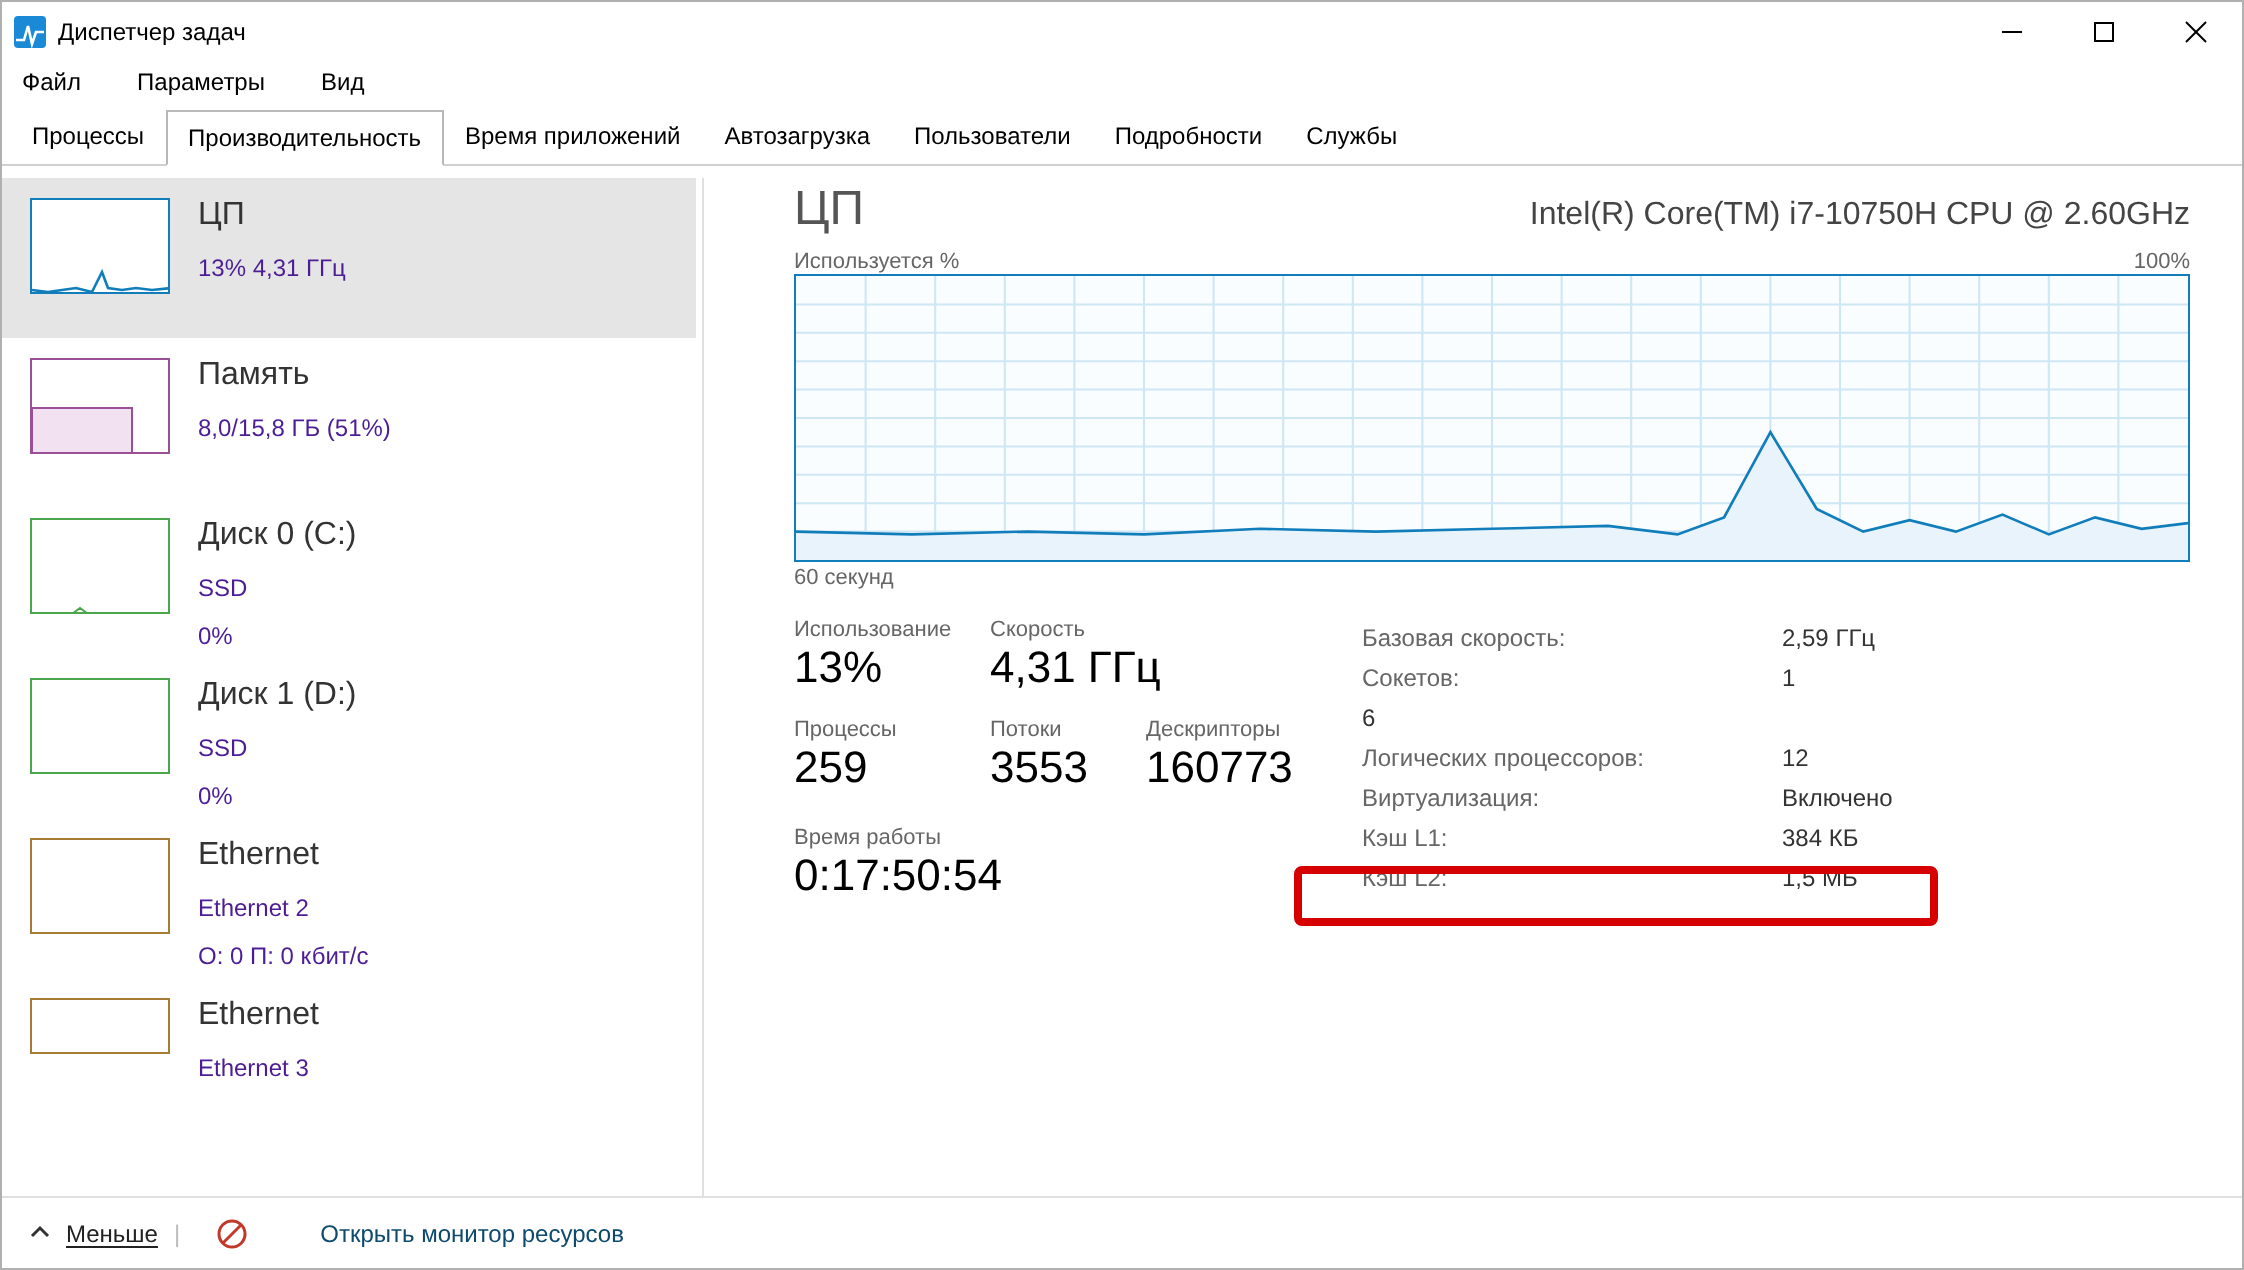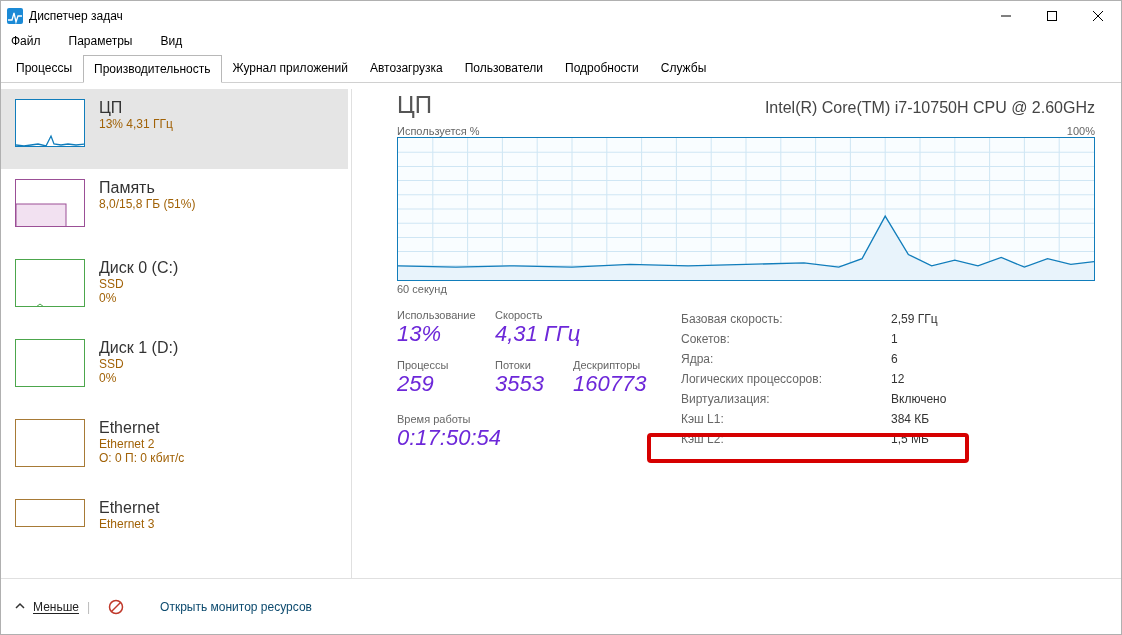--- a/index.html
+++ b/index.html
@@ -30,52 +30,52 @@
   .sidebar { width:370px; display:flex; flex-direction:row; padding-top:6px; overflow:hidden; }
   .side-items { flex:1 1 auto; }
   .side-scroll-gutter { width:20px; border-left:1px solid #e0e0e0; margin-left:3px; }
   .side-item { display:flex; align-items:flex-start; gap:14px; padding:10px 10px 10px 14px; height:80px; }
   .side-item.selected { background:#e5e5e5; }
   .side-chart { width:70px; height:48px; border:1px solid #117dbb; position:relative; overflow:hidden; background:#fff; }
   .side-chart.mem   { border-color:#9b4f96; }
   .side-chart.disk  { border-color:#4ca64c; }
   .side-chart.net   { border-color:#a77a36; }
   .side-text .t1 { font-size:16px; color:#333; }
-  .side-text .t2,.side-text .t3 { font-size:12px; color:#a16207; }
+  .side-text .t2,.side-text .t3 { font-size:12px; color:#4c1d95;margin-top:10px; }
 
   
   .main { flex:1 1 auto; padding:8px 26px 0 26px; font-size:12px; color:#333; position:relative; }
   .main-head { display:flex; align-items:baseline; justify-content:space-between; margin-bottom:6px; }
   .main-head h1 { font-size:24px; font-weight:400; margin:0; color:#555; }
   .cpu-name { font-size:16px; color:#444;text-align:right; }
   .chart-labels { display:flex; justify-content:space-between; font-size:11px; color:#666; margin-top:2px; }
   .big-chart { border:1px solid #117dbb; height:144px; position:relative; background:#f9fdff; }
   .grid line { stroke:#cfe6f4; stroke-width:1; }
   .cpu-line { fill:none; stroke:#117dbb; stroke-width:1.3; }
   .cpu-area { fill:#e8f3fb; stroke:none; }
   .time-labels { display:flex; justify-content:space-between; font-size:11px; color:#666; margin-top:2px; }
 
   .stats-row { display:flex; margin-top:14px; }
   .stats-left { width:284px; display:flex; flex-wrap:wrap; row-gap:12px; }
   .stat-block { }
   .stat-block .lbl { font-size:11px; color:#666; }
-  .stat-block .val { font-size:22px; color:#6d28d9;font-style:italic; }
+  .stat-block .val { font-size:22px; color:#000000; }
   .sb-use { width:98px; }
   .sb-proc{ width:98px; }
   .sb-thr { width:78px; }
   .sb-desc{ width:108px; }
   .sb-up  { width:260px; margin-top:4px;}
   .props { flex:1 1 auto; font-size:12px; }
   .props .prop { display:flex; padding:3px 0; color:#666; }
   .props .prop span:first-child { width:210px; }
   .props .prop span:last-child  { color:#333; }
   .highlight-box { position:absolute; border:4px solid #d60000; border-radius:4px; pointer-events:none; }
 
   
-  .footer { height:56px; display:flex; align-items:center; padding:0 14px; border-top:1px solid #e0e0e0; gap:8px; }
+  .footer { height:36px; display:flex; align-items:center; padding:0 14px; border-top:1px solid #e0e0e0; gap:8px; }
   .chev { font-size:12px; }
   .footer .lbl { font-size:12px; text-decoration:underline; text-underline-offset:2px; color:#222; }
   .resmon { color:#0c4a6e; font-size:12px;margin-left:24px; }
   .nores-icon { width:16px; height:16px; margin-left:10px; margin-right:4px; display:inline-block; }
 
 </style>
 </head>
 <body>
 
 <div class="window">
@@ -107,21 +107,21 @@
 
   <div class="menubar">
     <span>Файл</span>
     <span>Параметры</span>
     <span>Вид</span>
   </div>
 
   <div class="tabs">
     <div class="tab">Процессы</div>
     <div class="tab active">Производительность</div>
-    <div class="tab">Журнал приложений</div>
+    <div class="tab">Время приложений</div>
     <div class="tab">Автозагрузка</div>
     <div class="tab">Пользователи</div>
     <div class="tab">Подробности</div>
     <div class="tab">Службы</div>
   </div>
 
   <div class="body">
 
     <div class="sidebar">
       <div class="side-items">
@@ -281,21 +281,20 @@
         <div class="props">
           <div class="prop">
               <span>Базовая скорость:</span>
               <span>2,59 ГГц</span>
             </div>
           <div class="prop">
               <span>Сокетов:</span>
               <span>1</span>
             </div>
           <div class="prop">
-              <span>Ядра:</span>
               <span>6</span>
             </div>
           <div class="prop">
               <span>Логических процессоров:</span>
               <span>12</span>
             </div>
           <div class="prop">
               <span>Виртуализация:</span>
               <span>Включено</span>
             </div>

